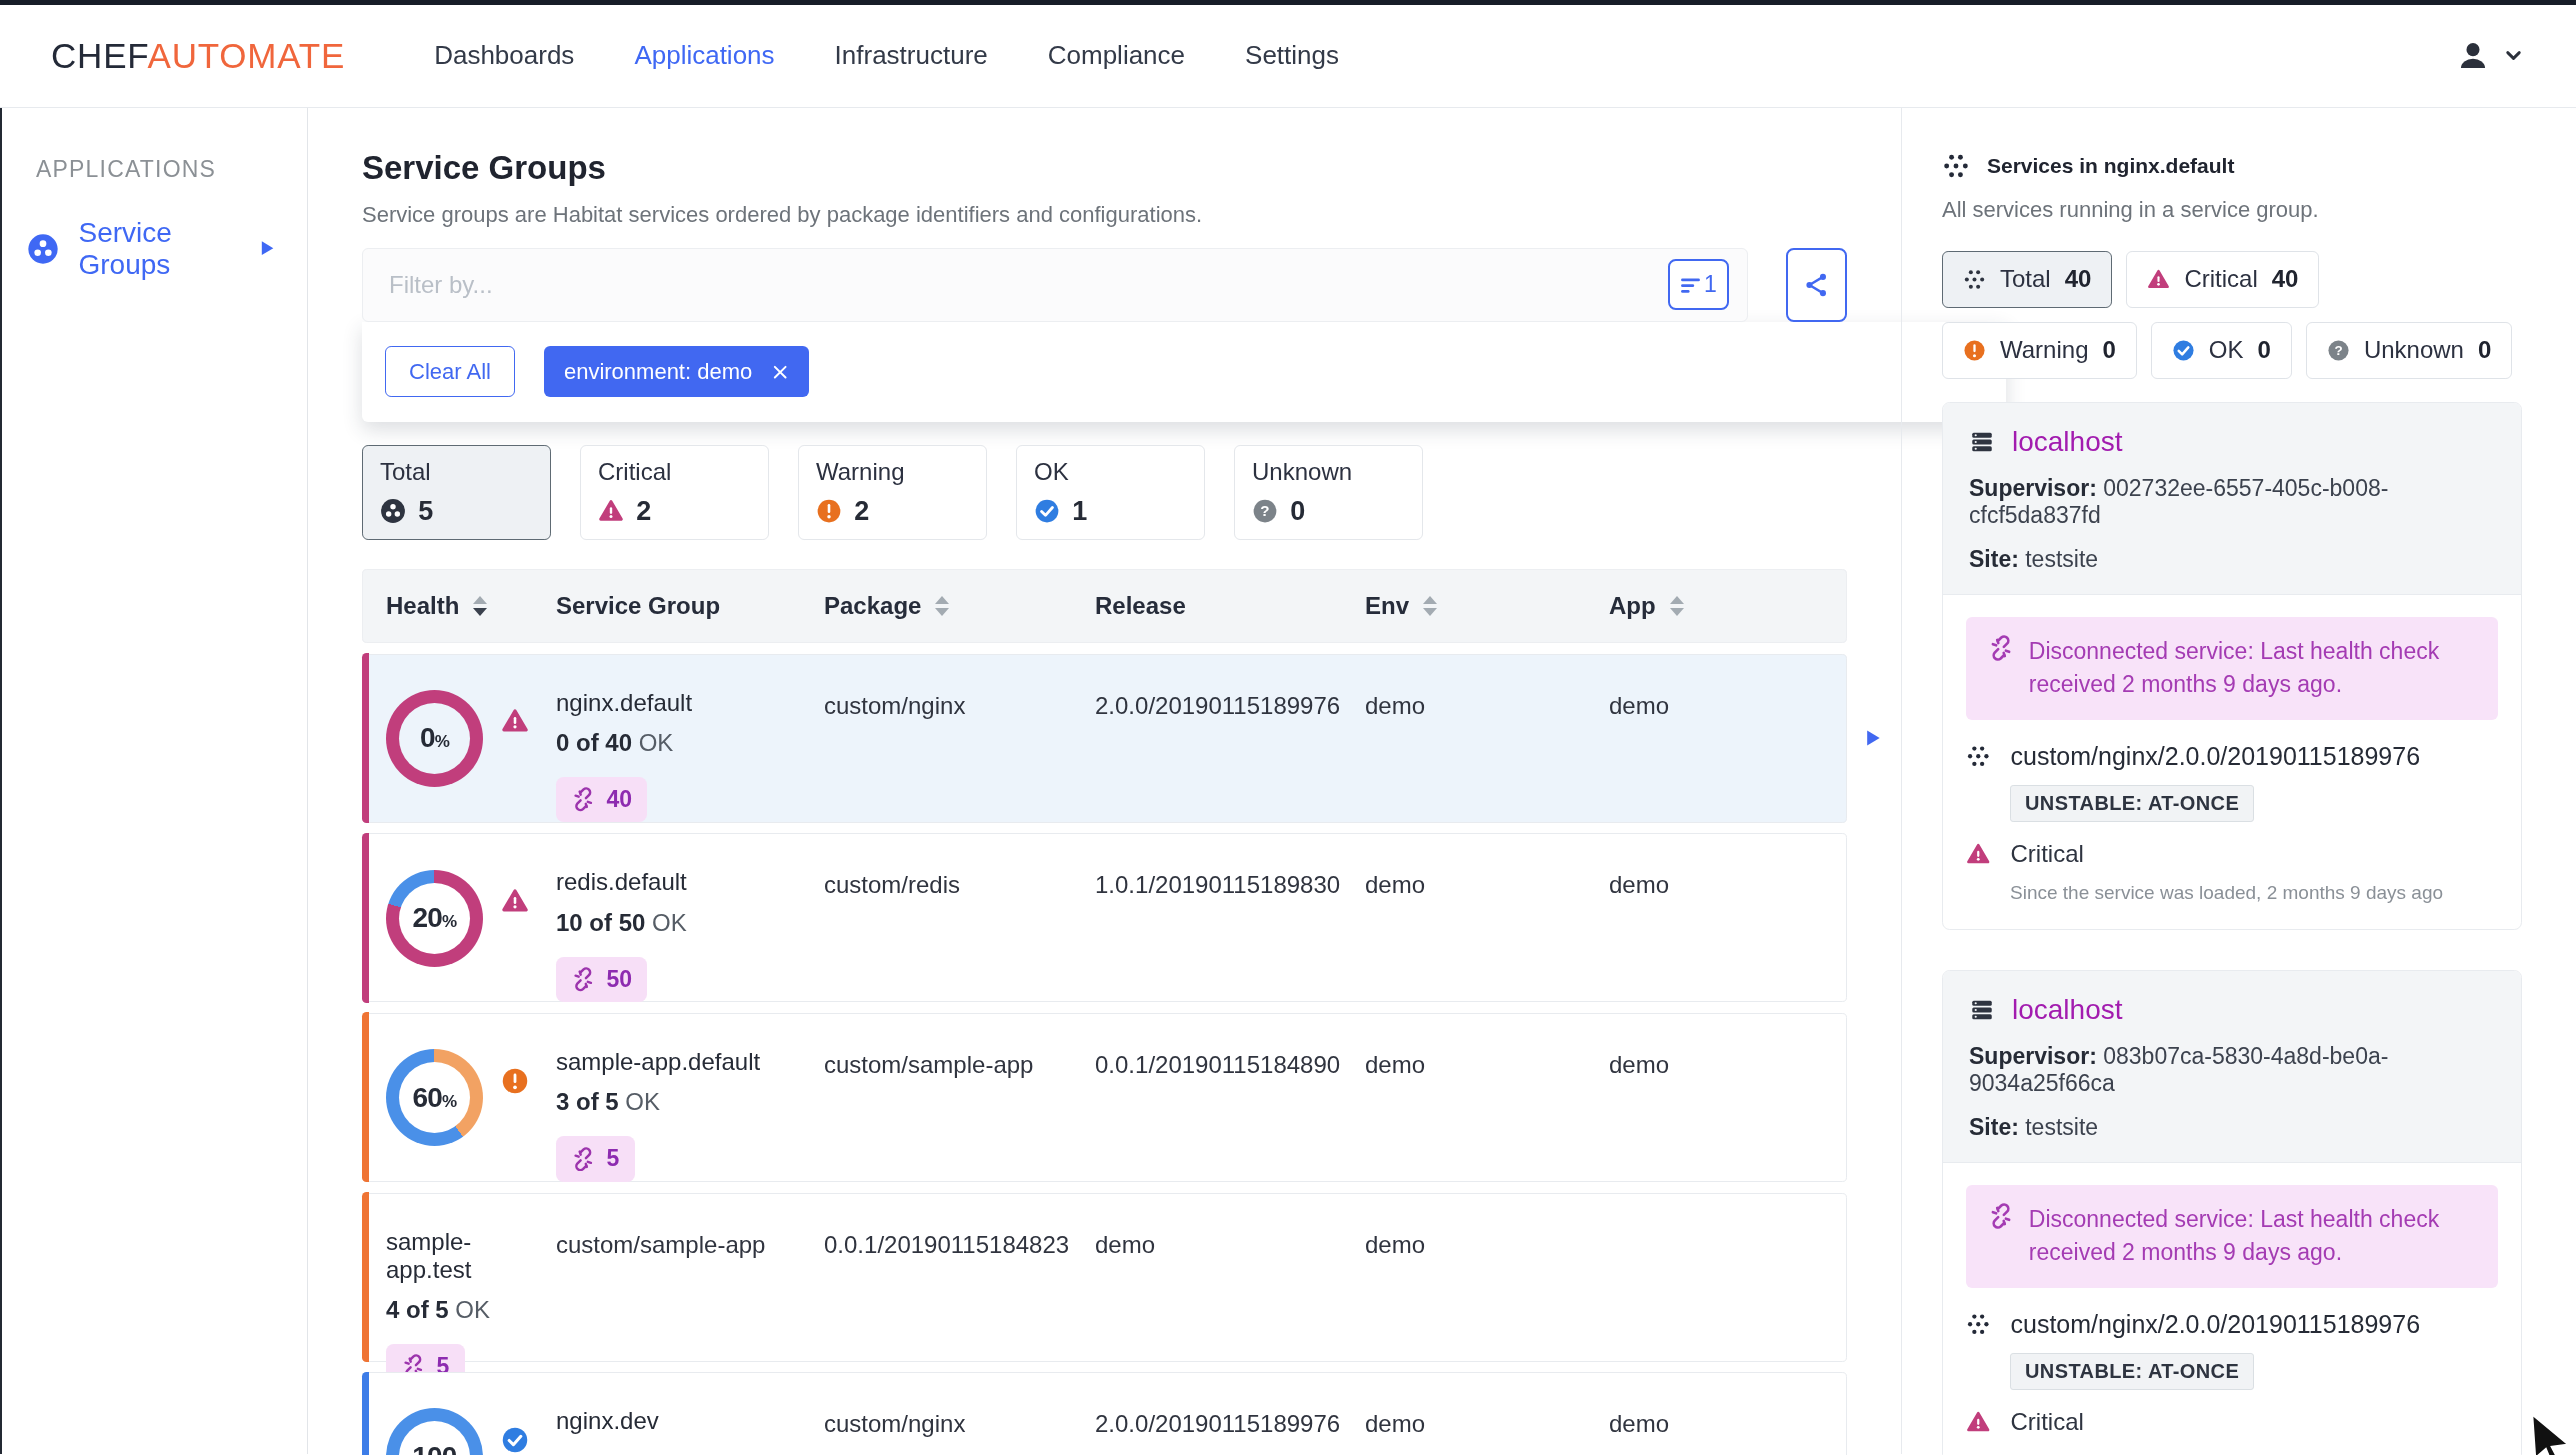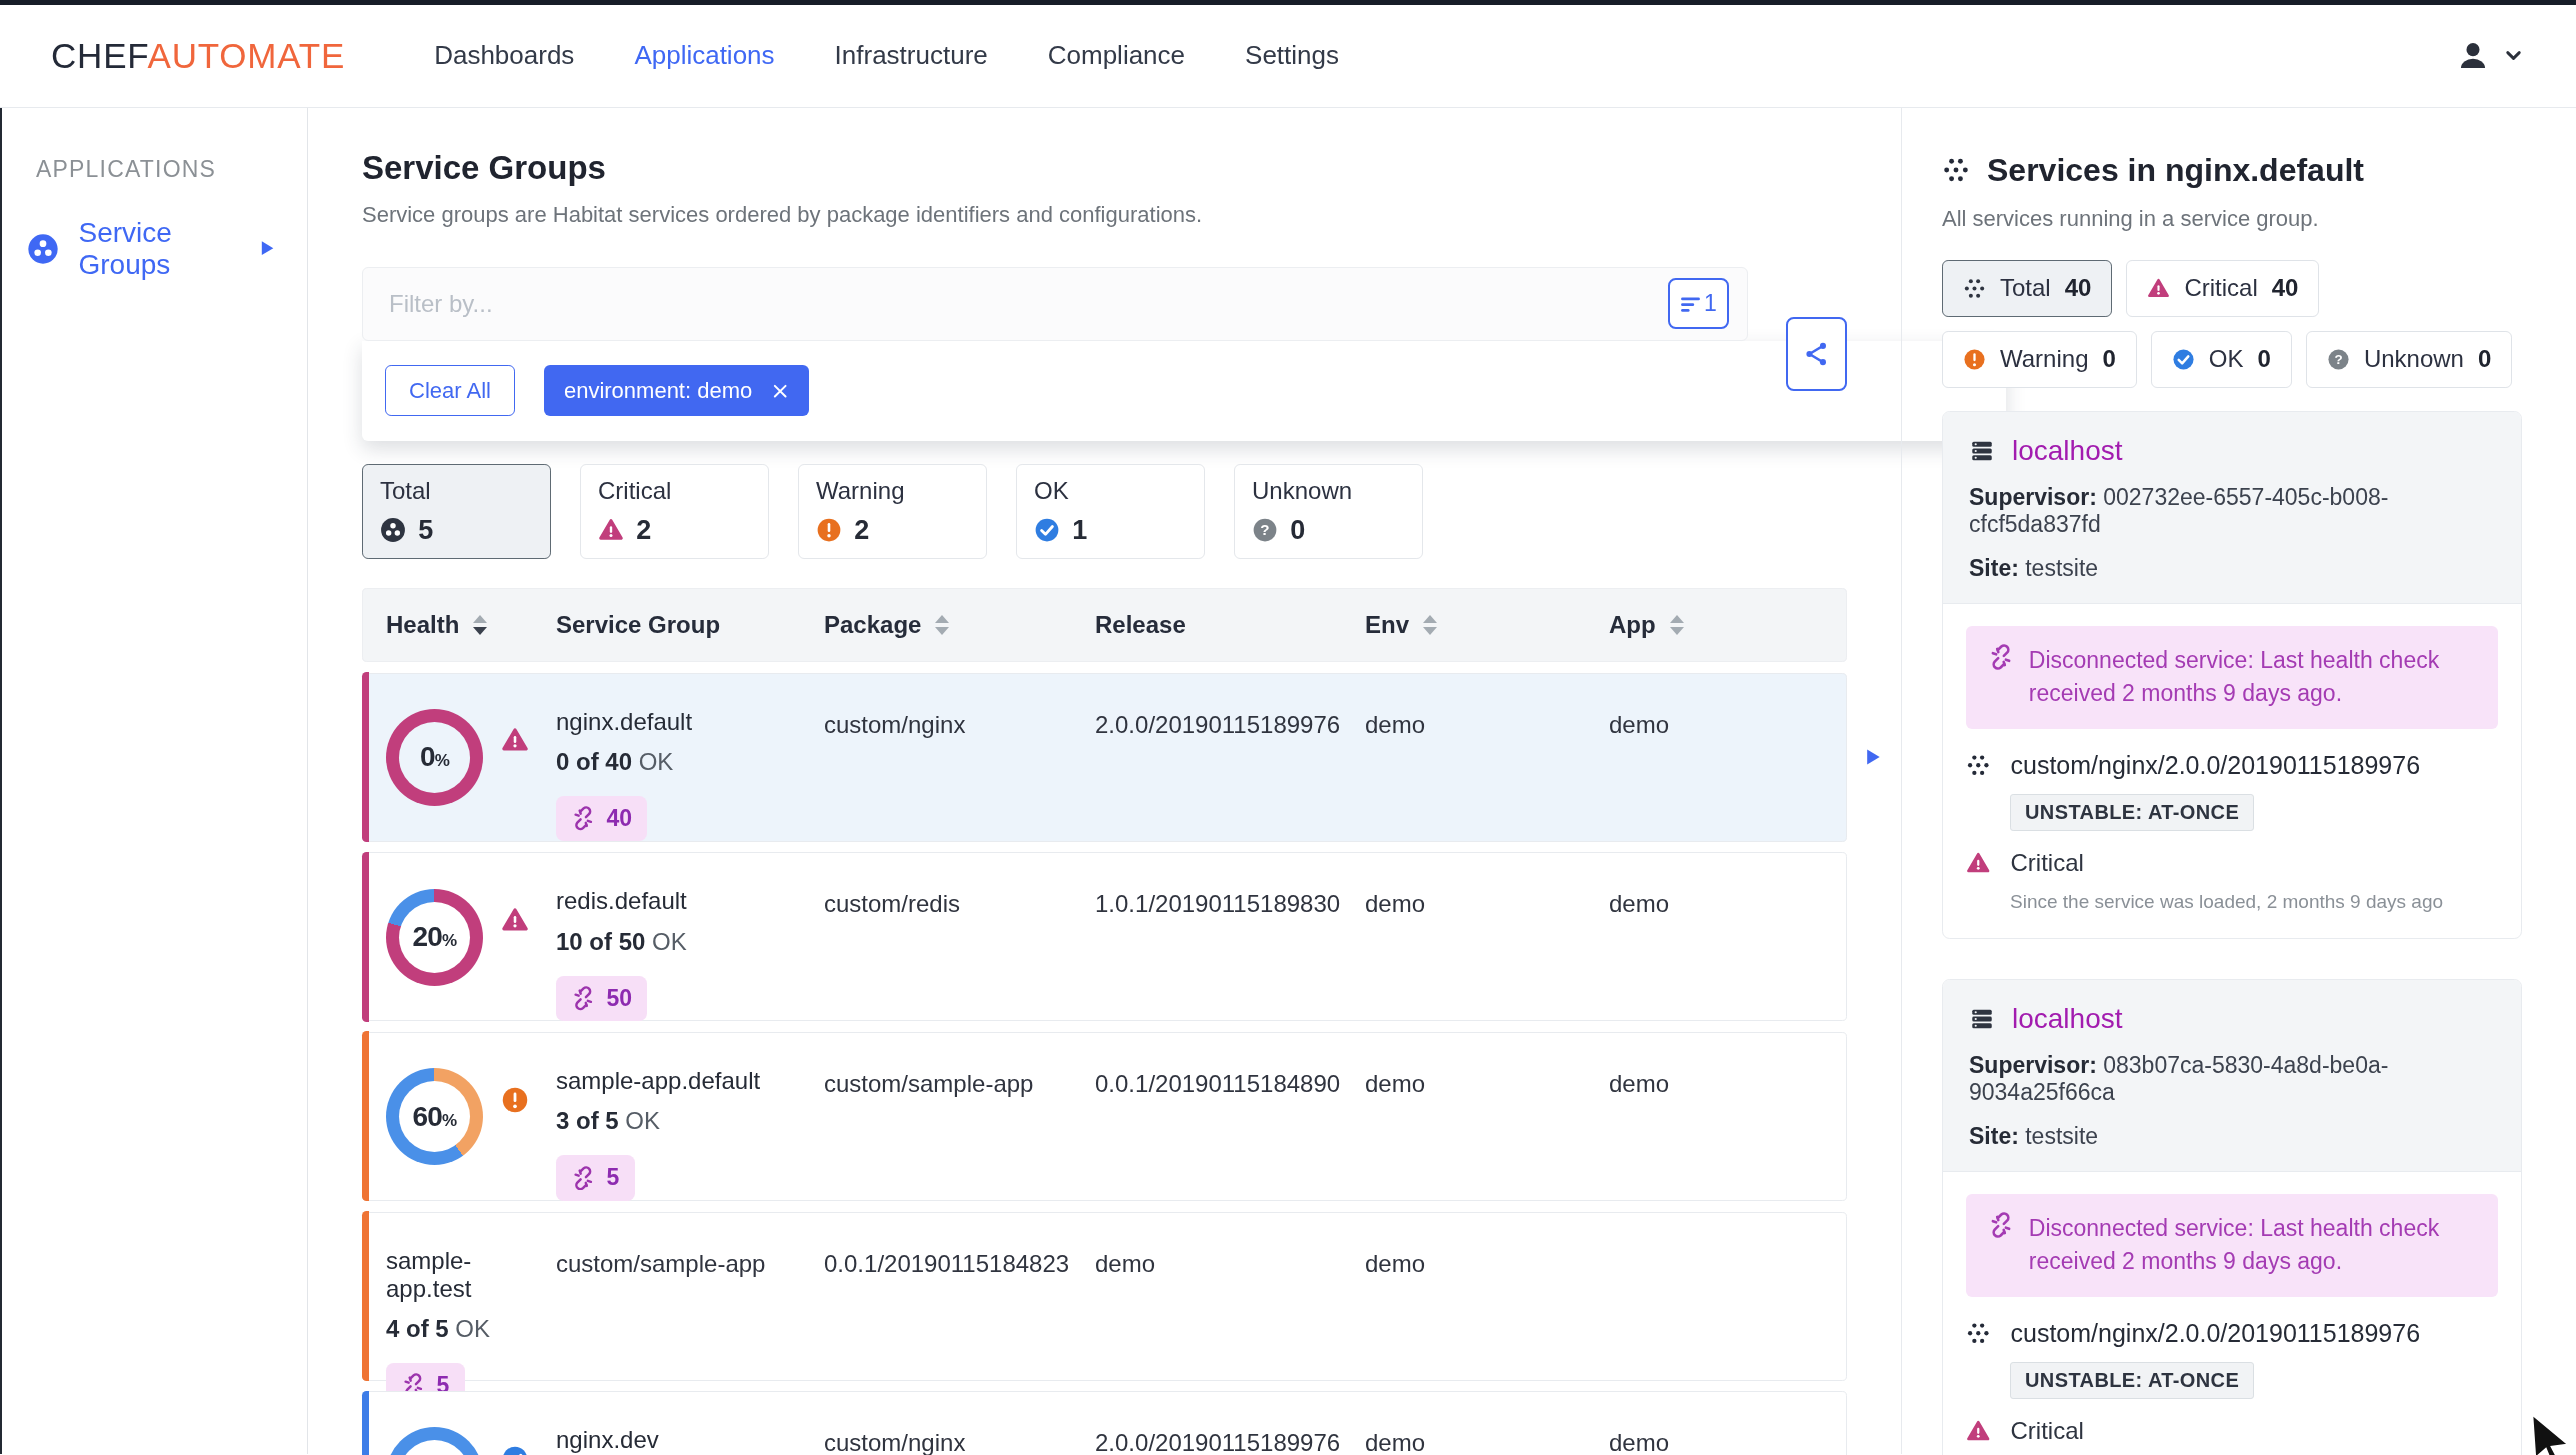--- a/index.html
+++ b/index.html
@@ -20,21 +20,21 @@
   .layout { display:flex; height:1346px; border-left:2.3px solid #232933; }
   .sidebar { width:306px; border-right:1.5px solid #e2e5e9; padding-top:48px; flex:none; }
   .sb-heading { font-size:23px; color:#8b9095; letter-spacing:1.2px; padding-left:34px; }
   .sb-item { display:flex; align-items:center; gap:20px; margin-top:34px;
     padding-left:24.5px; color:#3f68f4; font-size:28px; cursor:pointer; }
   .sb-item .arrow { margin-left:auto; margin-right:31px; display:flex; }
   .content { flex:1; padding:0 54px 0 54px; min-width:0; }
   .page-title { margin-top:41px; font-size:33px; font-weight:700; color:#20242f; }
   .page-desc { margin-top:15.3px; font-size:22px; color:#6d737a; }
   
-  .filter-row { margin-top:39px; display:flex; gap:38px; align-items:center; }
+  .filter-row { margin-top:20px; display:flex; gap:38px; align-items:flex-start; }
   .filter-bar { flex:1; background:#fbfbfc; border:1.5px solid #eceef1; border-radius:6.1px;
     display:flex; align-items:center; padding:0 18.4px 0 26px; height:74px; position:relative; }
   .filter-input { flex:1; border:none; outline:none; background:transparent; font-size:24px;
     font-family:"Liberation Sans",sans-serif; color:#2e3440; }
   .filter-input::placeholder { color:#b9bfc7; }
   .filter-btn { width:61px; height:51px; border:2.3px solid #4168f1; border-radius:7.7px;
     background:#fff; display:flex; align-items:center; justify-content:center; gap:1.5px;
     color:#4168f1; font-size:23px; cursor:pointer; }
   .share-btn { width:61px; border:2.3px solid #4168f1; border-radius:7.7px; background:#fff;
     display:flex; align-items:center; justify-content:center; cursor:pointer; }
@@ -78,21 +78,21 @@
   .ok-line { margin-top:12.3px; font-size:24px; color:#565d66; }
   .ok-line b { color:#262b36; }
   .dis-badge { margin-top:20px; display:inline-flex; align-items:center; gap:10.7px;
     background:#f7dff7; border-radius:7.7px; padding:9.2px 15.3px; color:#8d2bb0;
     font-size:23px; font-weight:700; cursor:pointer; }
   .cell-txt { padding-top:37px; font-size:24px; color:#30343f; }
   .row-expander { position:absolute; right:-37px; top:50%; transform:translateY(-50%); display:flex; }
   
   .panel { width:675px; flex:none; padding:44px 54px 0 40px; }
   .panel-title-row { display:flex; align-items:center; gap:17px; }
-  .panel-title { font-size:32px; font-weight:700; color:#20242f; }
+  .panel-title { font-size:21px; font-weight:700; color:#20242f; }
   .panel-sub { margin-top:17px; font-size:22px; color:#6d737a; }
   .pbadges { margin-top:28px; display:flex; flex-wrap:wrap; gap:14px 14px; }
   .pbadge { height:57px; padding:0 20px; background:#fff; border:1.5px solid #dfe3e8; border-radius:6.1px;
     display:flex; align-items:center; gap:14px; font-size:24px; color:#2c3140; cursor:pointer; }
   .pbadge b { font-size:24px; color:#20242f; }
   .pbadge.selected { background:#eef1f4; border-color:#5e6a73; }
   .cards { margin-top:23px; }
   .card { border:1.5px solid #e8ebef; border-radius:7.7px; margin-bottom:40px; overflow:hidden; background:#fff; }
   .card-head { background:#f3f5f7; border-bottom:1.5px solid #e8ebef; padding:23px 26px 21.5px; }
   .host-row { display:flex; align-items:center; gap:17px; font-size:28px; color:#a21caf; }

